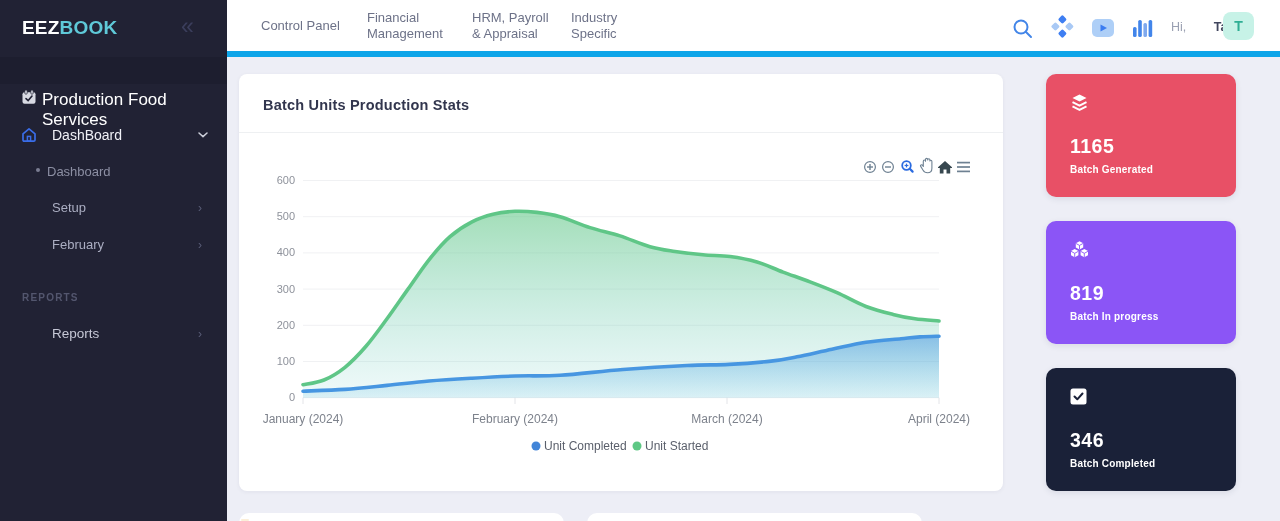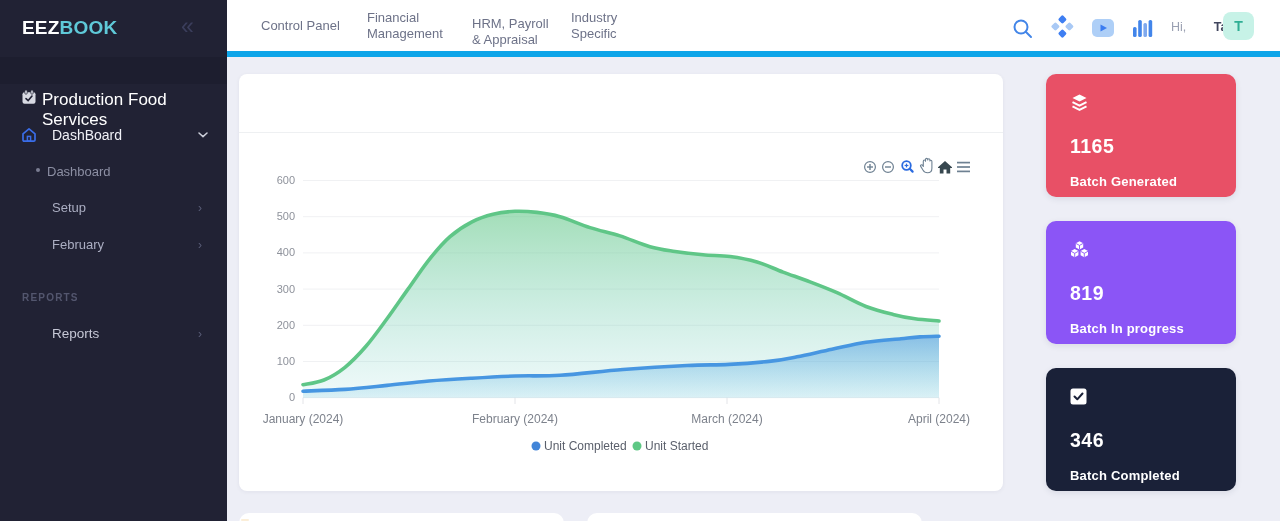--- a/index.html
+++ b/index.html
@@ -15,32 +15,32 @@
   .chev-r { position:absolute; left:198px; color:#595d77; font-size:12px; }
   
   #header { position:absolute; left:227px; top:0; width:1053px; height:57px; background:#fff; border-bottom:6px solid #0ea5e9; }
   .nav { position:absolute; font-size:13px; font-weight:500; color:#6d7288; line-height:16px; }
   
   #chartcard { position:absolute; left:239px; top:74px; width:764px; height:417px; background:#fff; border-radius:8px; box-shadow:0 1px 4px rgba(30,35,60,.06); }
   #charttitle { position:absolute; left:24px; top:23px; font-size:14.5px; font-weight:bold; color:#32364e; letter-spacing:.2px; }
   #chartdiv { position:absolute; left:0; top:58px; width:764px; height:1px; background:#eef0f2; }
   .statcard { position:absolute; left:1046px; width:190px; height:123px; border-radius:10px; color:#fff; box-shadow:0 2px 6px rgba(40,45,80,.10); }
   .statnum { position:absolute; left:24px; top:61px; font-size:19.5px; font-weight:bold; letter-spacing:.5px; }
-  .statlbl { position:absolute; left:24px; top:100px; font-size:13px; font-weight:600; letter-spacing:.2px; }
+  .statlbl { position:absolute; left:24px; top:90px; font-size:10px; font-weight:600; letter-spacing:.2px; }
   .staticon { position:absolute; left:24px; top:20px; }
   #bcard1 { position:absolute; left:239px; top:513px; width:325px; height:60px; background:#fff; border-radius:10px; }
   #bcard2 { position:absolute; left:587px; top:513px; width:335px; height:60px; background:#fff; border-radius:10px; }
 </style>
 </head>
 <body>
 
 <div id="header">
   <div class="nav" style="left:34px; top:18px;">Control Panel</div>
   <div class="nav" style="left:140px; top:10px;">Financial<br>Management</div>
-  <div class="nav" style="left:245px; top:10px;margin-top:6px;">HRM, Payroll<br>&amp; Appraisal</div>
+  <div class="nav" style="left:245px; top:10px;">HRM, Payroll<br>&amp; Appraisal</div>
   <div class="nav" style="left:344px; top:10px;">Industry<br>Specific</div>
 
   <svg class="abs" style="left:781px; top:14px;" width="30" height="30" viewBox="0 0 30 30">
     <circle cx="13" cy="13" r="6.5" fill="none" stroke="#4285e8" stroke-width="2"></circle>
     <line x1="18" y1="18" x2="23" y2="23" stroke="#4285e8" stroke-width="2" stroke-linecap="round"></line>
   </svg>
 
   <svg class="abs" style="left:824px; top:13px;" width="24" height="30" viewBox="0 0 24 30">
     <rect x="8.2" y="3.2" width="6.4" height="6.4" rx="1.4" transform="rotate(45 11.4 6.4)" fill="#3e7ef2"></rect>
     <rect x="8.2" y="17.4" width="6.4" height="6.4" rx="1.4" transform="rotate(45 11.4 20.6)" fill="#3e7ef2"></rect>
@@ -94,20 +94,21 @@
   <div class="abs" style="left:52px; top:237px; font-size:13px; color:#abaec2;">February</div>
   <div class="chev-r" style="top:238px;">›</div>
 
   <div class="abs" style="left:22px; top:292px; font-size:10px; font-weight:bold; letter-spacing:1.2px; color:#53566e;">REPORTS</div>
 
   <div class="abs" style="left:52px; top:326px; font-size:13.5px; color:#c6c8d6;">Reports</div>
   <div class="chev-r" style="top:327px;">›</div>
 </div>
 
 <div id="chartcard">
+  <div id="charttitle">Batch Units Production Stats</div>
   <div id="chartdiv"></div>
   <svg class="abs" style="left:0; top:0;" width="764" height="417" viewBox="0 0 764 417">
     <defs>
       <linearGradient id="gg" x1="0" y1="0" x2="0" y2="1">
         <stop offset="0" stop-color="#6bca8d" stop-opacity="0.62"></stop>
         <stop offset="1" stop-color="#7fd2cf" stop-opacity="0.12"></stop>
       </linearGradient>
       <linearGradient id="bg" x1="0" y1="0" x2="0" y2="1">
         <stop offset="0" stop-color="#4796e1" stop-opacity="0.55"></stop>
         <stop offset="1" stop-color="#56bade" stop-opacity="0.14"></stop>

